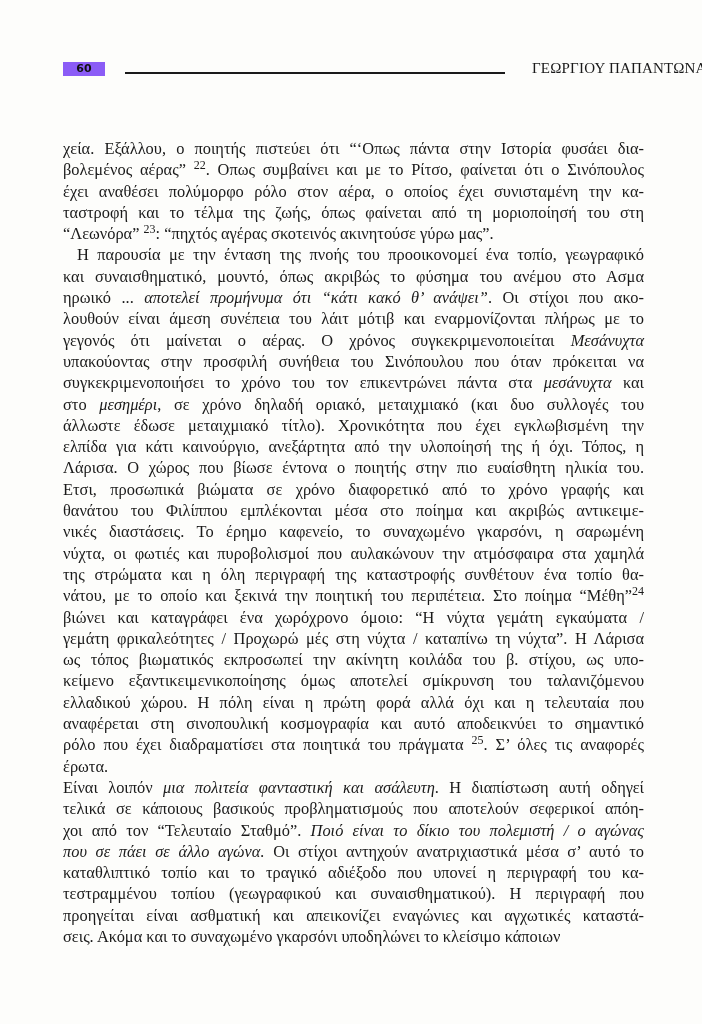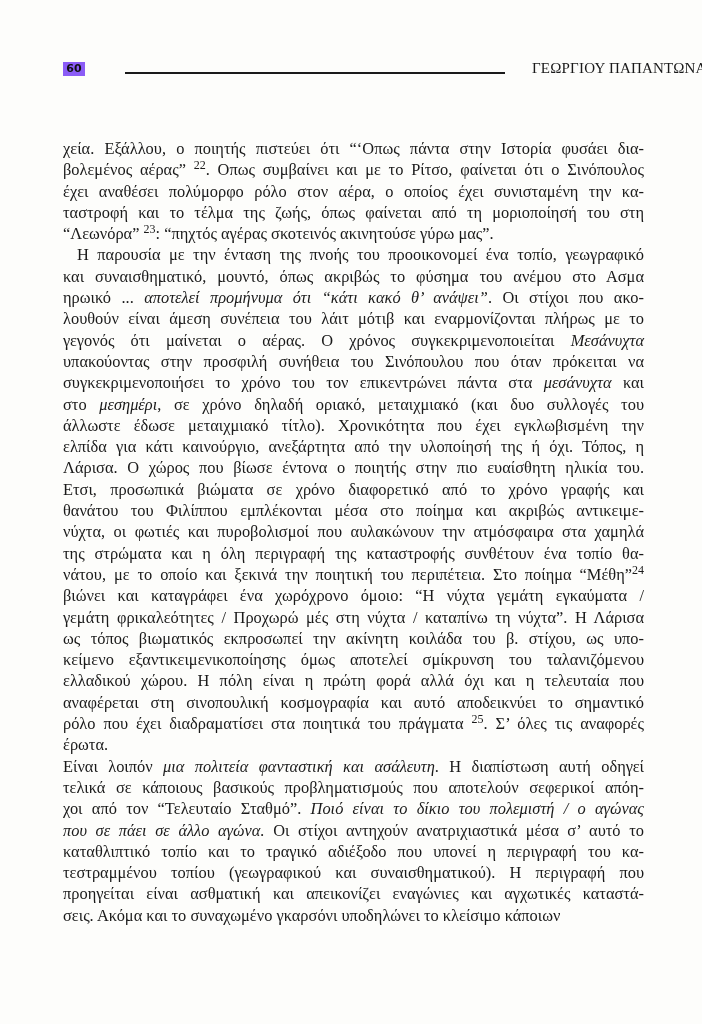--- a/index.html
+++ b/index.html
@@ -4,21 +4,21 @@
 <style>
   html, body { margin: 0; padding: 0; }
   body {
     width: 702px; height: 1024px; background: #fdfdfb; overflow: hidden;
     position: relative;
     font-family: "Liberation Serif", "DejaVu Serif", serif;
     color: #1a1a1a;
   }
   .header { position: absolute; top: 60px; left: 63px; width: 620px; height: 20px; }
   .page-num {
-    position: absolute; left: 0; top: 2px; width: 22px; height: 14px;
+    position: absolute; left: 0; top: 2px; width: 42px; height: 14px;
     background: #8b5cf6; color: #111;
     font-family: "DejaVu Sans", sans-serif; font-weight: bold; font-size: 11px;
     line-height: 14px; text-align: center;
   }
   .header-rule { position: absolute; left: 62px; top: 12px; width: 380px; height: 2px; background: #1a1a1a; }
   .running-head { position: absolute; left: 469px; top: 0px; font-size: 15px; letter-spacing: 0.2px; white-space: nowrap; }
   .body-text {
     position: absolute; top: 123px; left: 63px; width: 581px;
     font-size: 16.4px; line-height: 21.3px; text-align: justify; margin-top: 15px;
   }
@@ -53,20 +53,21 @@
       <span class="line"><span>λουθούν είναι άμεση συνέπεια του λάιτ μότιβ και εναρμονίζονται πλήρως με το</span></span>
       <span class="line"><span>γεγονός ότι μαίνεται ο αέρας. Ο χρόνος συγκεκριμενοποιείται </span><i>Μεσάνυχτα</i></span>
       <span class="line"><span>υπακούοντας στην προσφιλή συνήθεια του Σινόπουλου που όταν πρόκειται να</span></span>
       <span class="line"><span>συγκεκριμενοποιήσει το χρόνο του τον επικεντρώνει πάντα στα </span><i>μεσάνυχτα</i><span> και</span></span>
       <span class="line"><span>στο </span><i>μεσημέρι</i><span>, σε χρόνο δηλαδή οριακό, μεταιχμιακό (και δυο συλλογές του</span></span>
       <span class="line"><span>άλλωστε έδωσε μεταιχμιακό τίτλο). Χρονικότητα που έχει εγκλωβισμένη την</span></span>
       <span class="line"><span>ελπίδα για κάτι καινούργιο, ανεξάρτητα από την υλοποίησή της ή όχι. Τόπος, η</span></span>
       <span class="line"><span>Λάρισα. Ο χώρος που βίωσε έντονα ο ποιητής στην πιο ευαίσθητη ηλικία του.</span></span>
       <span class="line"><span>Ετσι, προσωπικά βιώματα σε χρόνο διαφορετικό από το χρόνο γραφής και</span></span>
       <span class="line"><span>θανάτου του Φιλίππου εμπλέκονται μέσα στο ποίημα και ακριβώς αντικειμε-</span></span>
+      <span class="line"><span>νικές διαστάσεις. Το έρημο καφενείο, το συναχωμένο γκαρσόνι, η σαρωμένη</span></span>
       <span class="line"><span>νύχτα, οι φωτιές και πυροβολισμοί που αυλακώνουν την ατμόσφαιρα στα χαμηλά</span></span>
       <span class="line"><span>της στρώματα και η όλη περιγραφή της καταστροφής συνθέτουν ένα τοπίο θα-</span></span>
       <span class="line"><span>νάτου, με το οποίο και ξεκινά την ποιητική του περιπέτεια. Στο ποίημα “Μέθη”</span><sup>24</sup></span>
       <span class="line"><span>βιώνει και καταγράφει ένα χωρόχρονο όμοιο: “Η νύχτα γεμάτη εγκαύματα /</span></span>
       <span class="line"><span>γεμάτη φρικαλεότητες / Προχωρώ μές στη νύχτα / καταπίνω τη νύχτα”. Η Λάρισα</span></span>
       <span class="line"><span>ως τόπος βιωματικός εκπροσωπεί την ακίνητη κοιλάδα του β. στίχου, ως υπο-</span></span>
       <span class="line"><span>κείμενο εξαντικειμενικοποίησης όμως αποτελεί σμίκρυνση του ταλανιζόμενου</span></span>
       <span class="line"><span>ελλαδικού χώρου. Η πόλη είναι η πρώτη φορά αλλά όχι και η τελευταία που</span></span>
       <span class="line"><span>αναφέρεται στη σινοπουλική κοσμογραφία και αυτό αποδεικνύει το σημαντικό</span></span>
       <span class="line"><span>ρόλο που έχει διαδραματίσει στα ποιητικά του πράγματα </span><sup>25</sup><span>. Σ’ όλες τις αναφορές</span></span>

